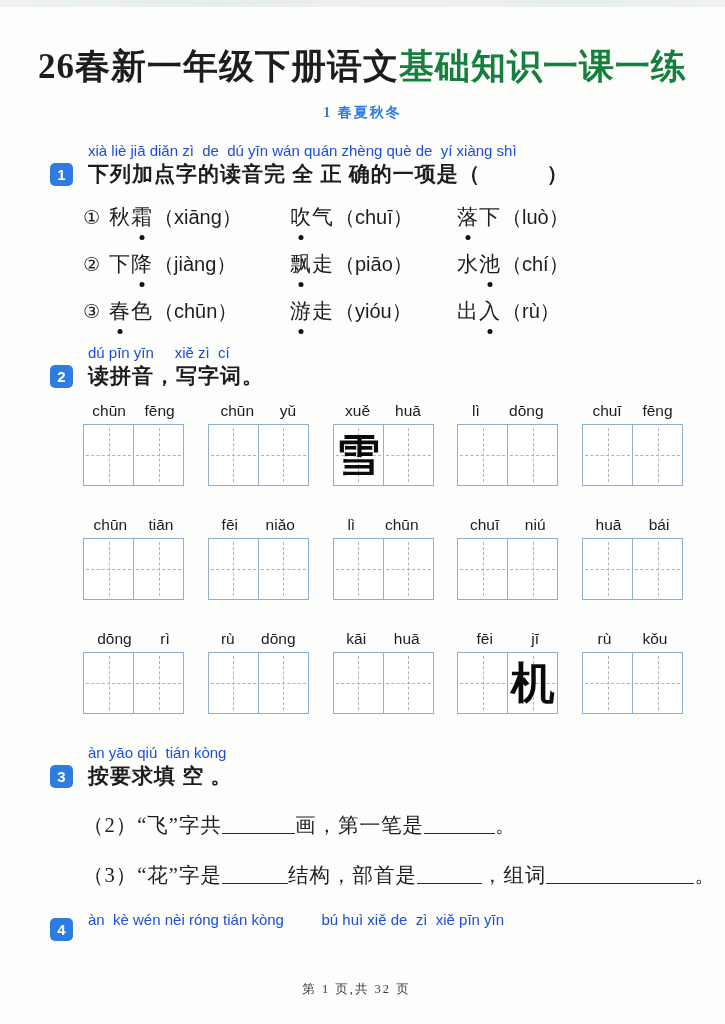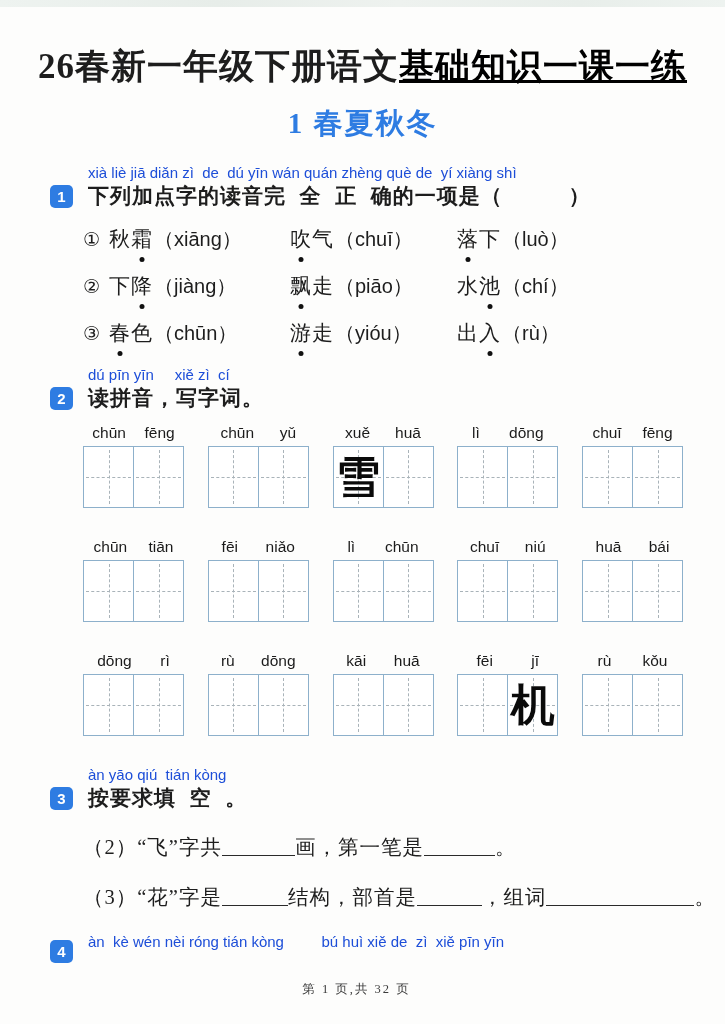--- a/index.html
+++ b/index.html
@@ -3,31 +3,31 @@
 <meta charset="utf-8">
 <style>
   html,body{margin:0;padding:0;}
   body{
     width:725px;height:1024px;position:relative;overflow:hidden;
     background:#fdfdfc;color:#1d1d1d;
     font-family:"Liberation Serif", serif;
   }
   .topstrip{height:7px;background:linear-gradient(90deg,#eef3f0,#e7ede9 30%,#eef2ef 55%,#e8eeea 80%,#eef3f0);}
   .title{text-align:center;margin-top:36px;font-size:35px;font-weight:900;letter-spacing:1px;white-space:nowrap;}
-  .title .blue{color:#000000;text-decoration:underline;}
-  .lesson{text-align:center;margin-top:14px;font-size:29px;font-weight:700;color:#2e7ce2;letter-spacing:2px;}
+  .title .blue{color:#15803d;}
+  .lesson{text-align:center;margin-top:14px;font-size:14px;font-weight:700;color:#2e7ce2;letter-spacing:2px;}
   .q{position:relative;padding-left:88px;}
   .pinyin{font-family:"Liberation Sans", sans-serif;font-size:15px;color:#1d4ed8;white-space:pre;}
   .qline{display:flex;align-items:center;margin-top:1px;}
   .badge{
     position:absolute;left:50px;width:23px;height:23px;border-radius:5px;
     background:#2e7ce2;color:#fff;font-family:"Liberation Sans", sans-serif;
     font-weight:700;font-size:15px;display:flex;align-items:center;justify-content:center;
   }
-  .qtext{font-size:21px;font-weight:600;letter-spacing:1px;white-space:pre;font-family:Liberation Mono, monospace;}
+  .qtext{font-size:21px;font-weight:600;letter-spacing:1px;white-space:pre;}
   
   .q1row{display:flex;align-items:baseline;margin:15px 0 19px -5px;font-size:21px;}
   .circ{width:26px;font-family:"DejaVu Sans", sans-serif;font-size:19px;}
   .q1i{display:flex;align-items:baseline;}
   .q1i.w0{width:181px;}
   .q1i.w1{width:167px;}
   .han{letter-spacing:1px;}
   .dotted{position:relative;}
   .dotted::after{content:"";position:absolute;left:50%;bottom:-9px;transform:translateX(-50%);
     width:5px;height:5px;border-radius:50%;background:#111;}

